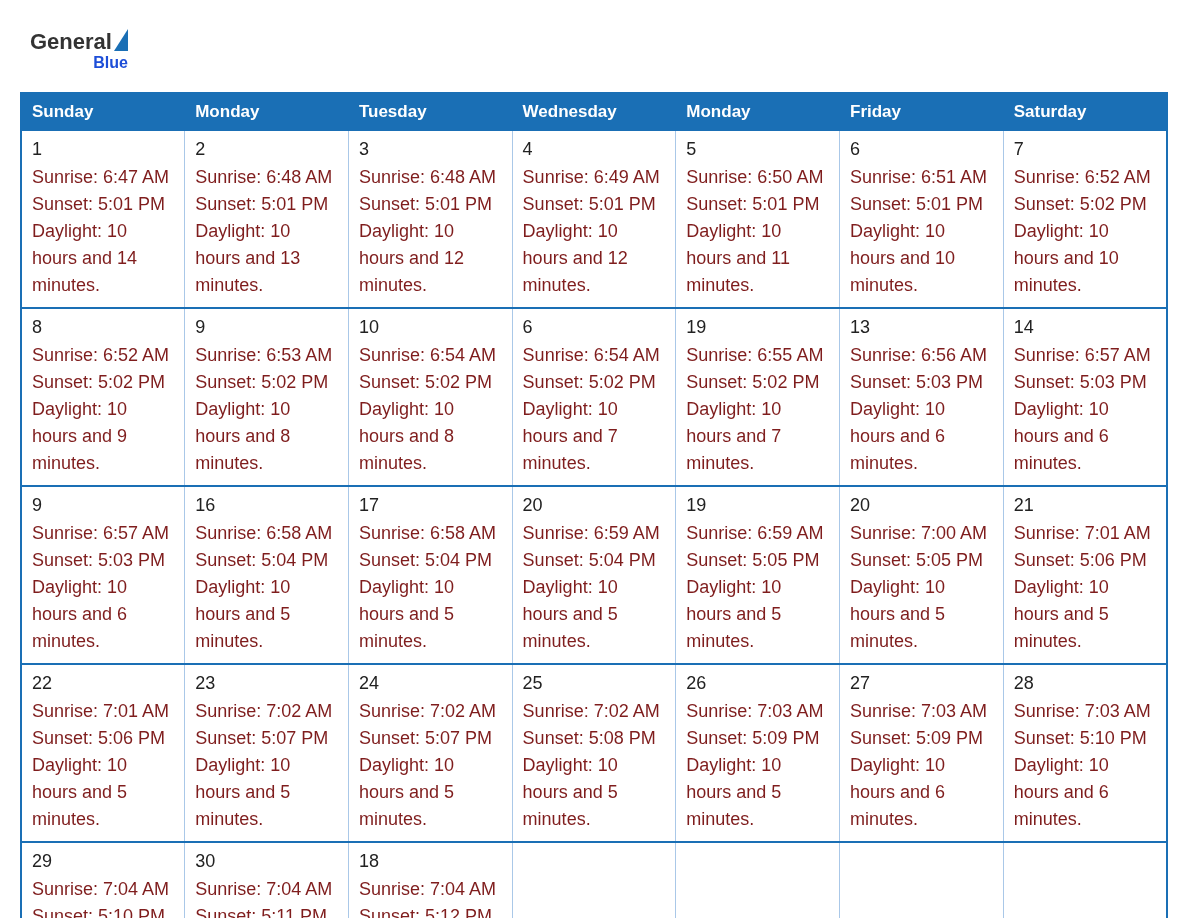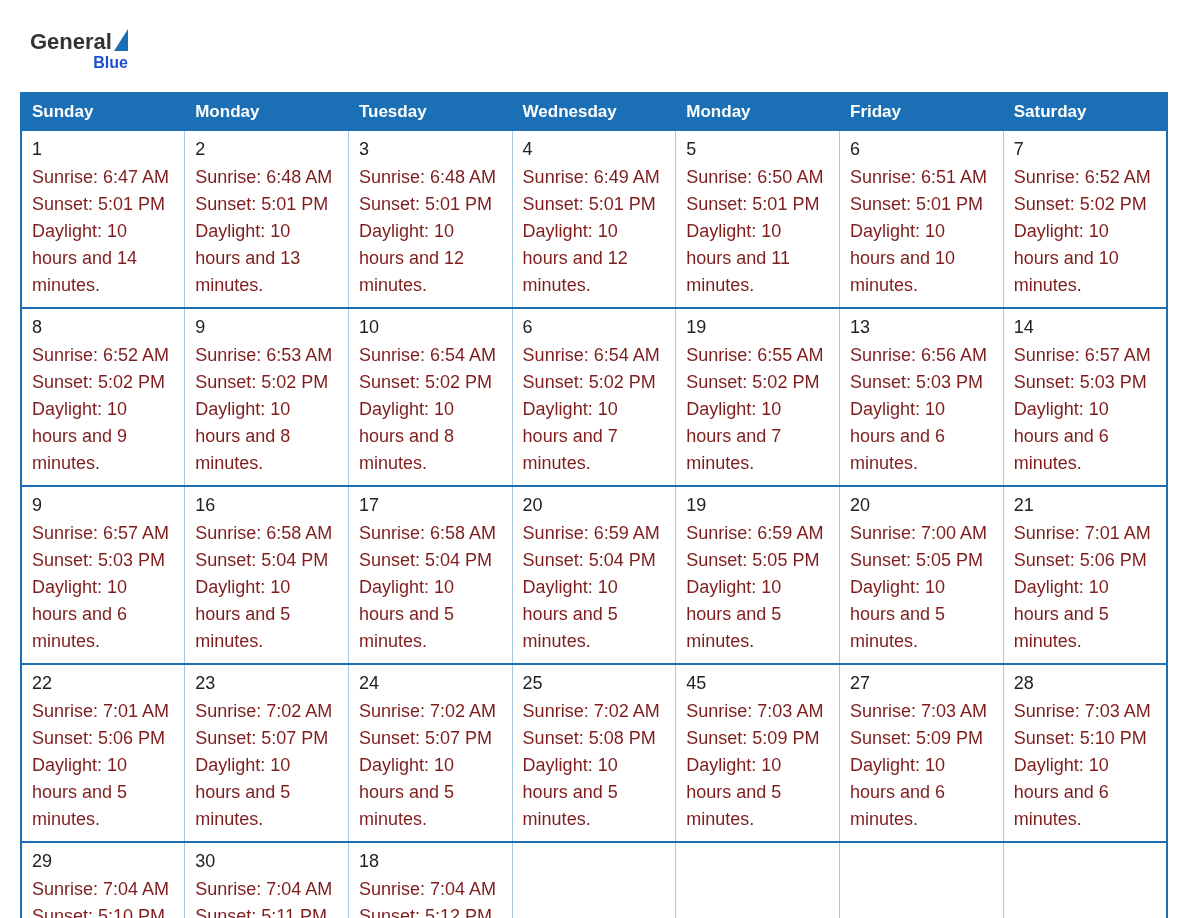--- a/index.html
+++ b/index.html
@@ -324,21 +324,21 @@
         </td>
         <td>
           <span class="day-number">25</span>
           <div class="day-info">
             Sunrise: 7:02 AM<br>
             Sunset: 5:08 PM<br>
             Daylight: 10 hours and 5 minutes.
           </div>
         </td>
         <td>
-          <span class="day-number">45</span>
+          <span class="day-number">26</span>
           <div class="day-info">
             Sunrise: 7:03 AM<br>
             Sunset: 5:09 PM<br>
             Daylight: 10 hours and 5 minutes.
           </div>
         </td>
         <td>
           <span class="day-number">27</span>
           <div class="day-info">
             Sunrise: 7:03 AM<br>

